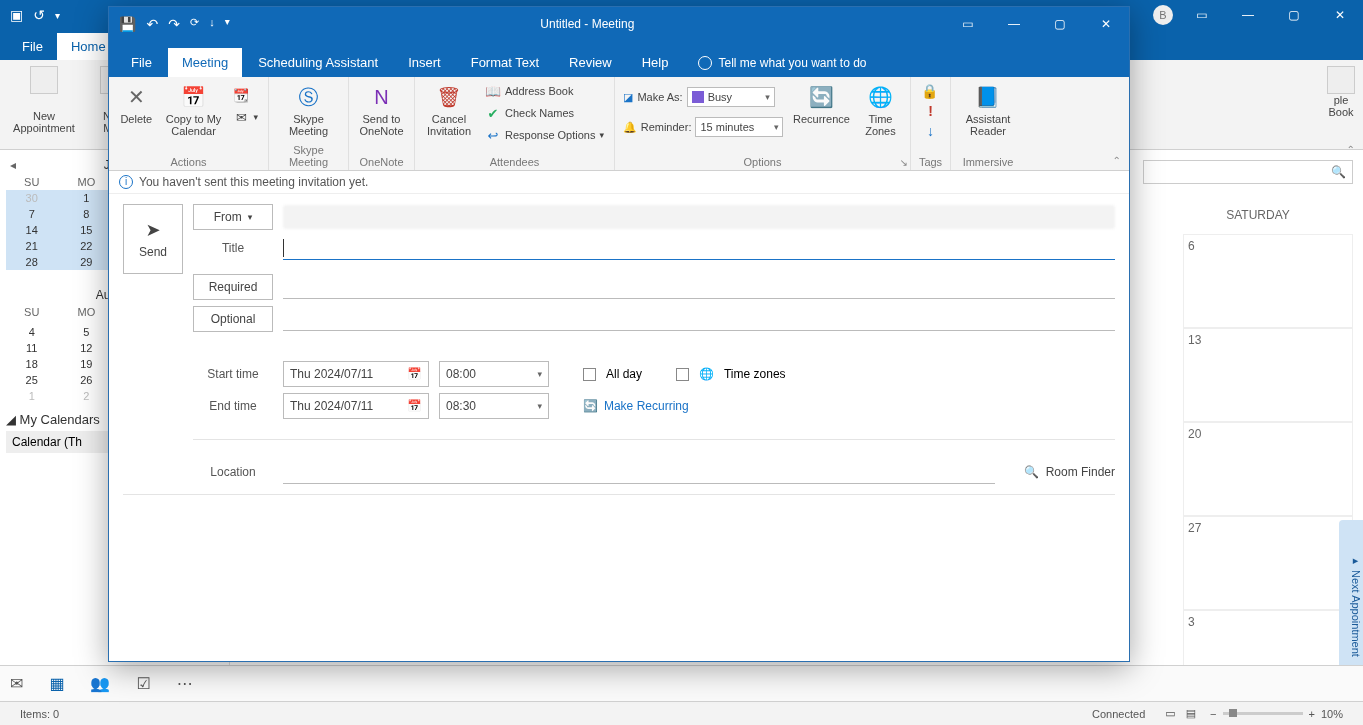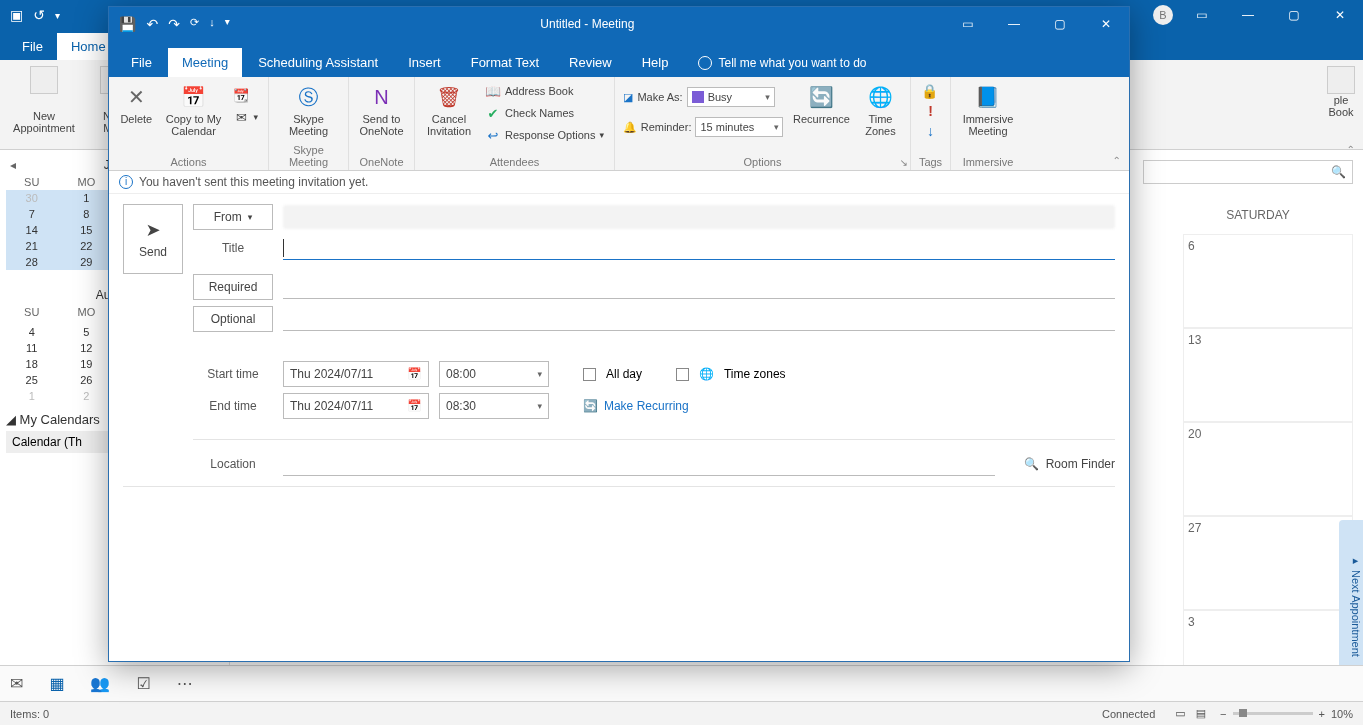--- a/index.html
+++ b/index.html
@@ -37,21 +37,21 @@
 .cal-section { padding: 8px 6px; }
 .cal-section h4 { font-size: 13px; color: #333; font-weight: normal; }
 .cal-section .item { padding: 4px 6px; background: #eee; font-size: 12px; margin-top: 4px; }
 
 
 .navbar { position: absolute; left: 0; right: 0; bottom: 24px; height: 36px; border-top: 1px solid #d0d0d0; background: #fafafa; display: flex; align-items: center; padding-left: 10px; gap: 26px; }
 .navbar .ni { font-size: 16px; color: #555; }
 .navbar .ni.active { color: #0a62ab; }
 
 
-.status { position: absolute; left: 0; right: 0; bottom: 0; height: 24px; border-top: 1px solid #d0d0d0; background: #f3f3f3; display: flex; align-items: center; font-size: 11px; color: #555; padding: 0 10px; }
+.status { position: absolute; left: 0; right: 0; bottom: 0; height: 24px; border-top: 1px solid #d0d0d0; background: #f3f3f3; display: flex; align-items: center; font-size: 11px; color: #555; padding: 0 20px; }
 .status .spacer { flex: 1; }
 .status .zoom { display: flex; align-items: center; gap: 6px; }
 .zoom-track { width: 80px; height: 3px; background: #ccc; position: relative; }
 .zoom-track::after { content: ""; position: absolute; left: 6px; top: -3px; width: 8px; height: 8px; background: #888; }
 
 
 .calgrid { position: absolute; left: 230px; right: 0; top: 150px; bottom: 60px; background: #fff; }
 .calgrid .search { position: absolute; right: 10px; top: 10px; width: 210px; height: 24px; border: 1px solid #ccc; display: flex; align-items: center; justify-content: flex-end; padding-right: 6px; color: #888; }
 .calgrid .dayhdr { position: absolute; right: 20px; top: 58px; width: 170px; text-align: center; color: #666; font-size: 12px; }
 .calgrid .cell { position: absolute; right: 10px; width: 170px; height: 94px; border: 1px solid #eee; padding: 4px; color: #666; }
@@ -440,21 +440,21 @@
         <span class="i-red" style="font-size:14px;font-weight:bold">!</span>
         <span class="i-blue" style="font-size:14px">↓</span>
       </div>
       <div class="lbl">Tags</div>
     </div>
 
     <div class="rgroup" style="width:74px;border-right:none">
       <div class="btnrow">
           <div class="bigbtn" style="width:66px">
         <span class="ico i-blue">📘</span>
-        <span>Immersive Meeting</span>
+        <span>Assistant Reader</span>
       </div>
         </div>
       <div class="lbl">Immersive</div>
     </div>
     <span class="ribbon-toggle">⌃</span>
   </div>
 
   <div class="infobar">
     <span class="ico">i</span>
     <span>You haven't sent this meeting invitation yet.</span>
@@ -517,21 +517,21 @@
           <span>08:30</span>
             <span class="ddarrow">▾</span>
         </div>
         <span style="width:14px"></span>
         <span class="linky">
           <span>🔄</span>
           <span>Make Recurring</span>
         </span>
       </div>
       <div style="height:1px;background:#e4e4e4;margin-top:14px"></div>
-      <div class="frow" style="margin-top:6px">
+      <div class="frow" style="margin-top:14px">
         <div class="rlabel">Location</div>
         <div class="txtline"></div>
         <span style="width:10px"></span>
         <span class="linky" style="color:#444">
           <span>🔍</span>
           <span>Room Finder</span>
         </span>
       </div>
     </div>
   </div>

